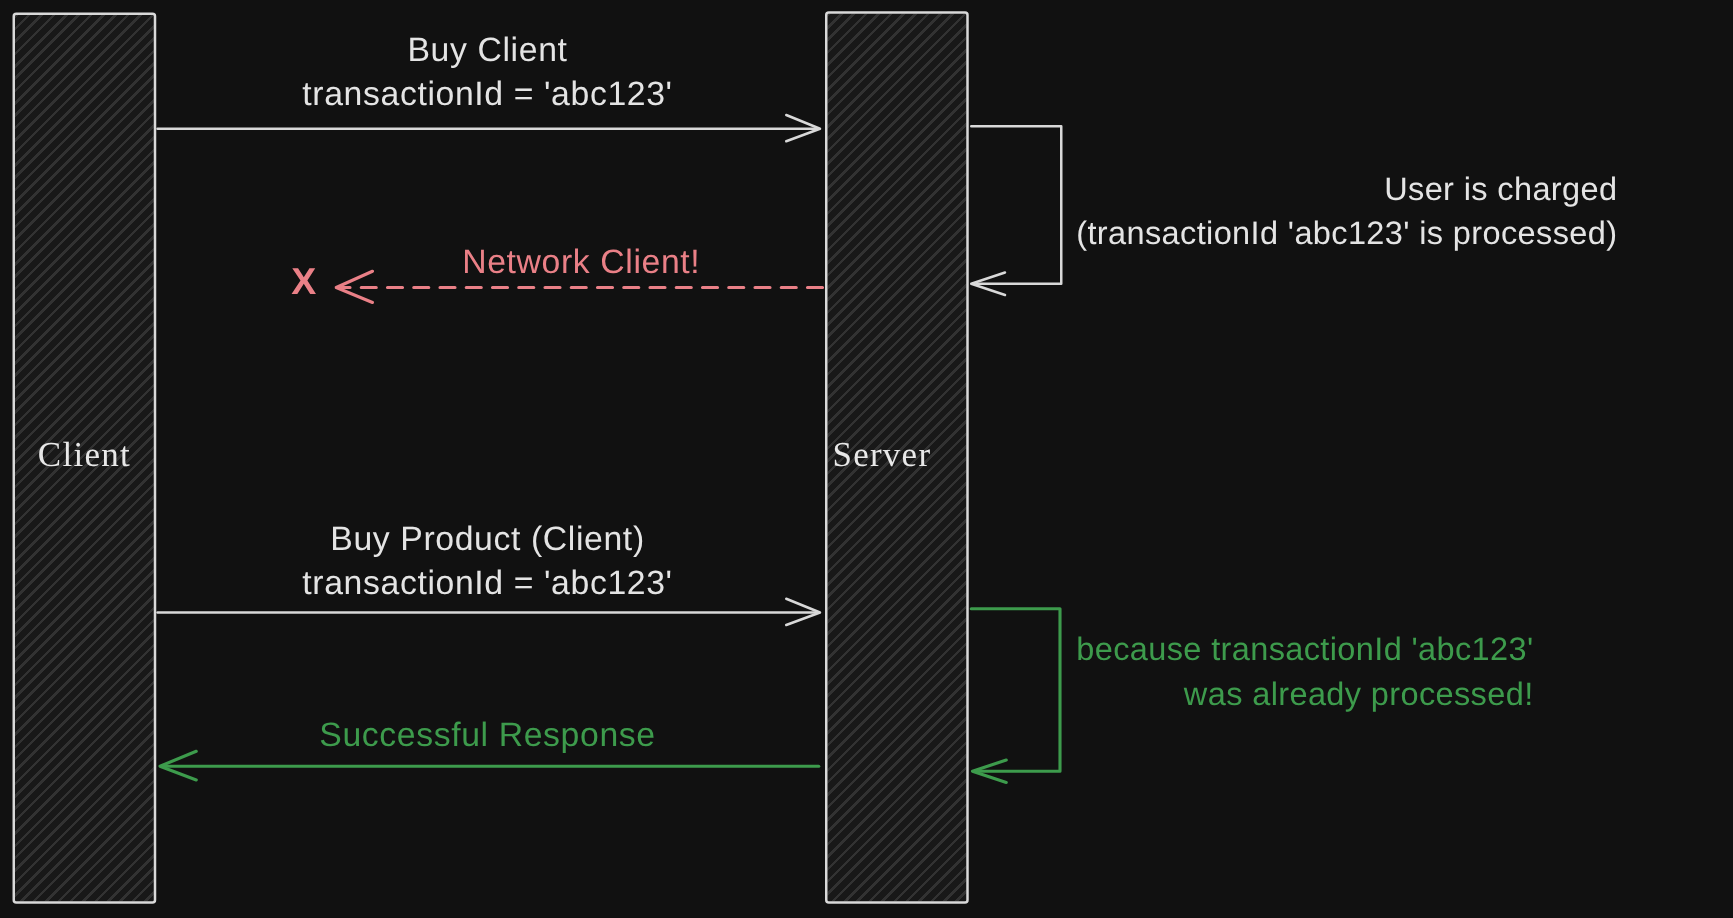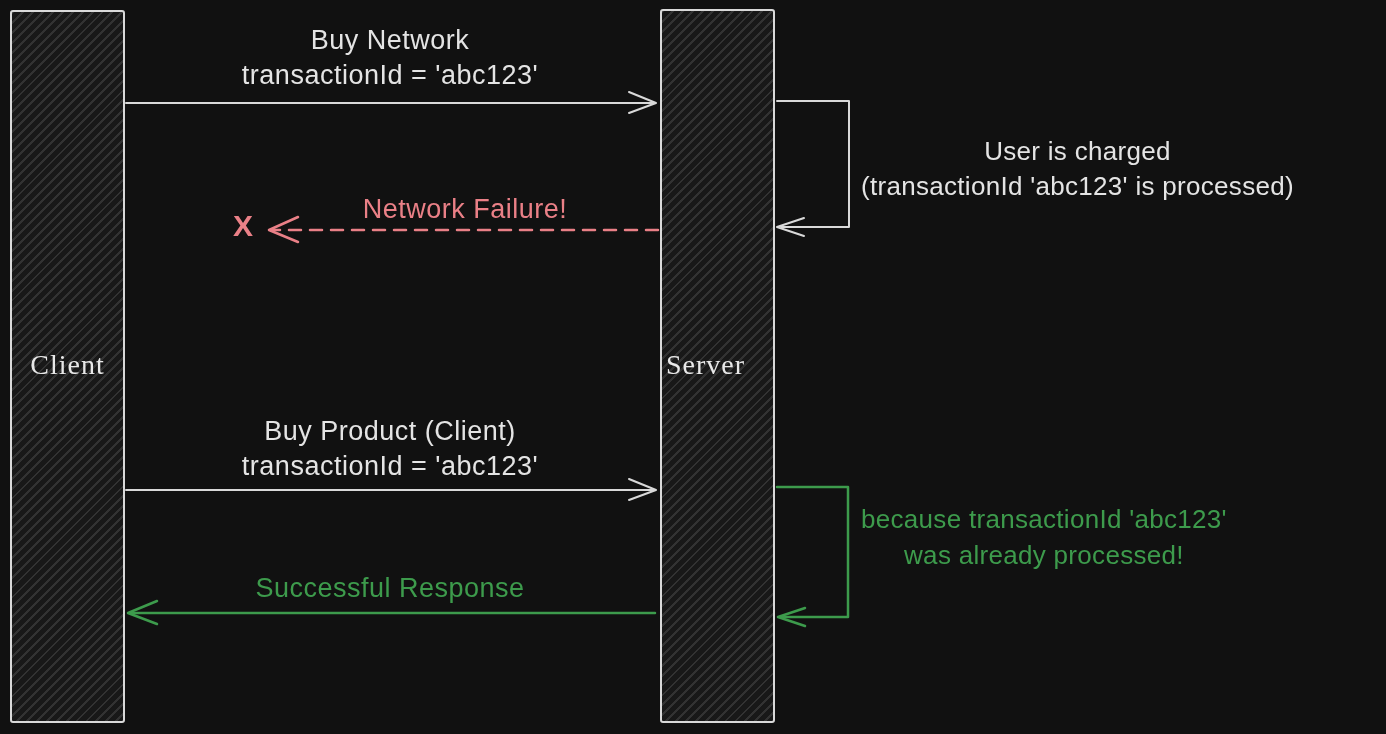--- a/index.html
+++ b/index.html
@@ -40,21 +40,21 @@
   }
   .msg {
     font-size: 27px;
     line-height: 35px;
     text-align: center;
     letter-spacing: 0.5px;
   }
   .note {
     font-size: 26px;
     line-height: 35px;
-    text-align: center;
+    text-align: right;
     letter-spacing: 0.3px;
   }
   .red   { color: var(--red); }
   .green { color: var(--green); }
   .x-mark {
     font-size: 30px;
     font-weight: bold;
     color: var(--red);
   }
   svg.overlay {
@@ -102,30 +102,30 @@
     <g class="s-green">
       <line x1="655" y1="613" x2="131" y2="613"></line>
       <polyline points="157,601 128,613 157,624"></polyline>
     </g>
   </svg>
 
   <div class="label actor-label" style="left:10px; top:349px; width:115px;">Client</div>
   <div class="label actor-label" style="left:648px; top:349px; width:115px;">Server</div>
 
   <div class="label msg" style="left:125px; top:23px; width:530px;">
-    <div>Buy Network</div>
+    <div>Buy Client</div>
     <div>transactionId = 'abc123'</div>
   </div>
 
   <div class="label note" style="left:861px; top:134px;">
     <div>User is charged</div>
     <div>(transactionId 'abc123' is processed)</div>
   </div>
 
-  <div class="label msg red" style="left:270px; top:192px; width:390px;">Network Failure!</div>
+  <div class="label msg red" style="left:270px; top:192px; width:390px;">Network Client!</div>
   <div class="label x-mark" style="left:233px; top:209px;">X</div>
 
   <div class="label msg" style="left:125px; top:414px; width:530px;">
     <div>Buy Product (Client)</div>
     <div>transactionId = 'abc123'</div>
   </div>
 
   <div class="label note green" style="left:861px; top:501px; line-height:36px;">
     <div>because transactionId 'abc123'</div>
     <div>was already processed!</div>

